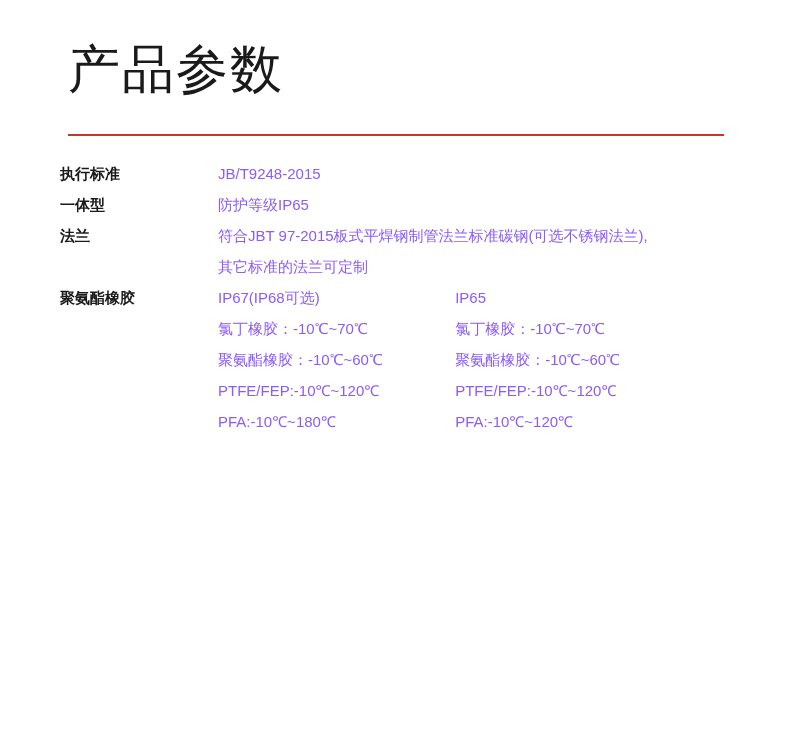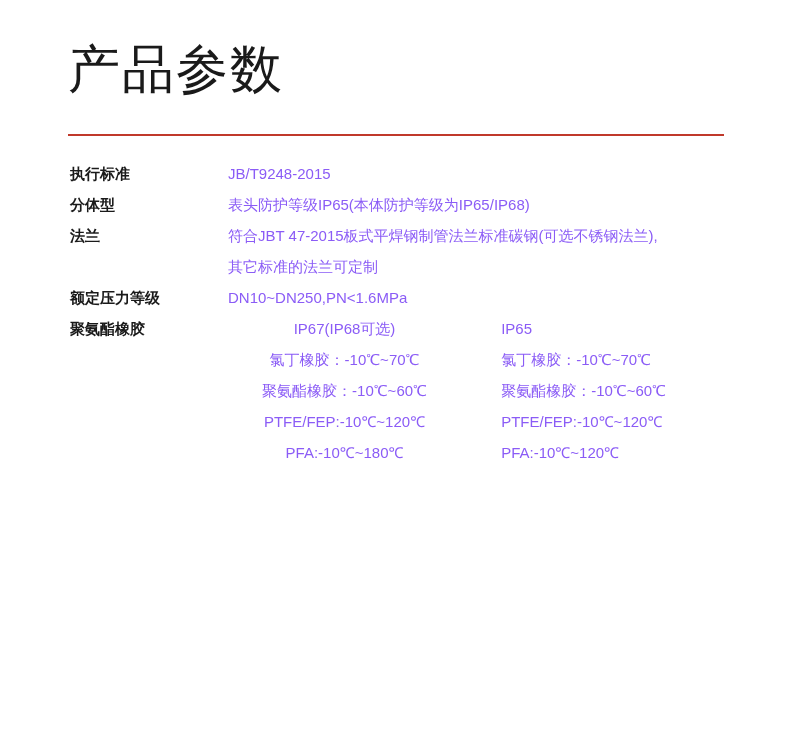--- a/index.html
+++ b/index.html
@@ -34,21 +34,21 @@
   .rule {
     position: absolute;
     left: 68px;
     top: 134px;
     width: 656px;
     height: 2px;
     background: #c0392b;
   }
   .spec-table {
     position: absolute;
-    left: 70px;
+    left: 60px;
     top: 158px;
     width: 700px;
     border-collapse: collapse;
   }
   .spec-table td {
     vertical-align: top;
     padding: 0;
     font-size: 15px;
     line-height: 31px;
     color: #8b5cf6;
@@ -68,26 +68,24 @@
   }
   .two-col {
     display: block;
     position: relative;
     white-space: nowrap;
   }
   .two-col .col-a {
     display: inline-block;
     width: 233px;
     vertical-align: top;
-    text-align: center;
   }
   .two-col .col-b {
     display: inline-block;
     vertical-align: top;
-    margin-left: 36px;
   }
 </style>
 </head>
 <body>
 
 <div class="page">
 
   <div class="title">产品参数</div>
   <div class="rule"></div>
 
@@ -95,43 +93,37 @@
     <tbody>
 
       <tr>
         <td class="label">执行标准</td>
         <td class="value">
           <span class="val-line">JB/T9248-2015</span>
         </td>
       </tr>
 
 
-
       <tr>
-        <td class="label">分体型</td>
+        <td class="label">一体型</td>
         <td class="value">
-          <span class="val-line">表头防护等级IP65(本体防护等级为IP65/IP68)</span>
+          <span class="val-line">防护等级IP65</span>
         </td>
       </tr>
+
 
 
       <tr>
         <td class="label">法兰</td>
         <td class="value">
-          <span class="val-line">符合JBT 47-2015板式平焊钢制管法兰标准碳钢(可选不锈钢法兰),</span>
+          <span class="val-line">符合JBT 97-2015板式平焊钢制管法兰标准碳钢(可选不锈钢法兰),</span>
           <span class="val-line">其它标准的法兰可定制</span>
         </td>
       </tr>
 
-      <tr>
-        <td class="label">额定压力等级</td>
-        <td class="value">
-          <span class="val-line">DN10~DN250,PN&lt;1.6MPa</span>
-        </td>
-      </tr>
 
 
 
 
 
       <tr>
         <td class="label">聚氨酯橡胶</td>
         <td class="value">
           <span class="two-col">
             <span class="col-a">IP67(IP68可选)</span>

